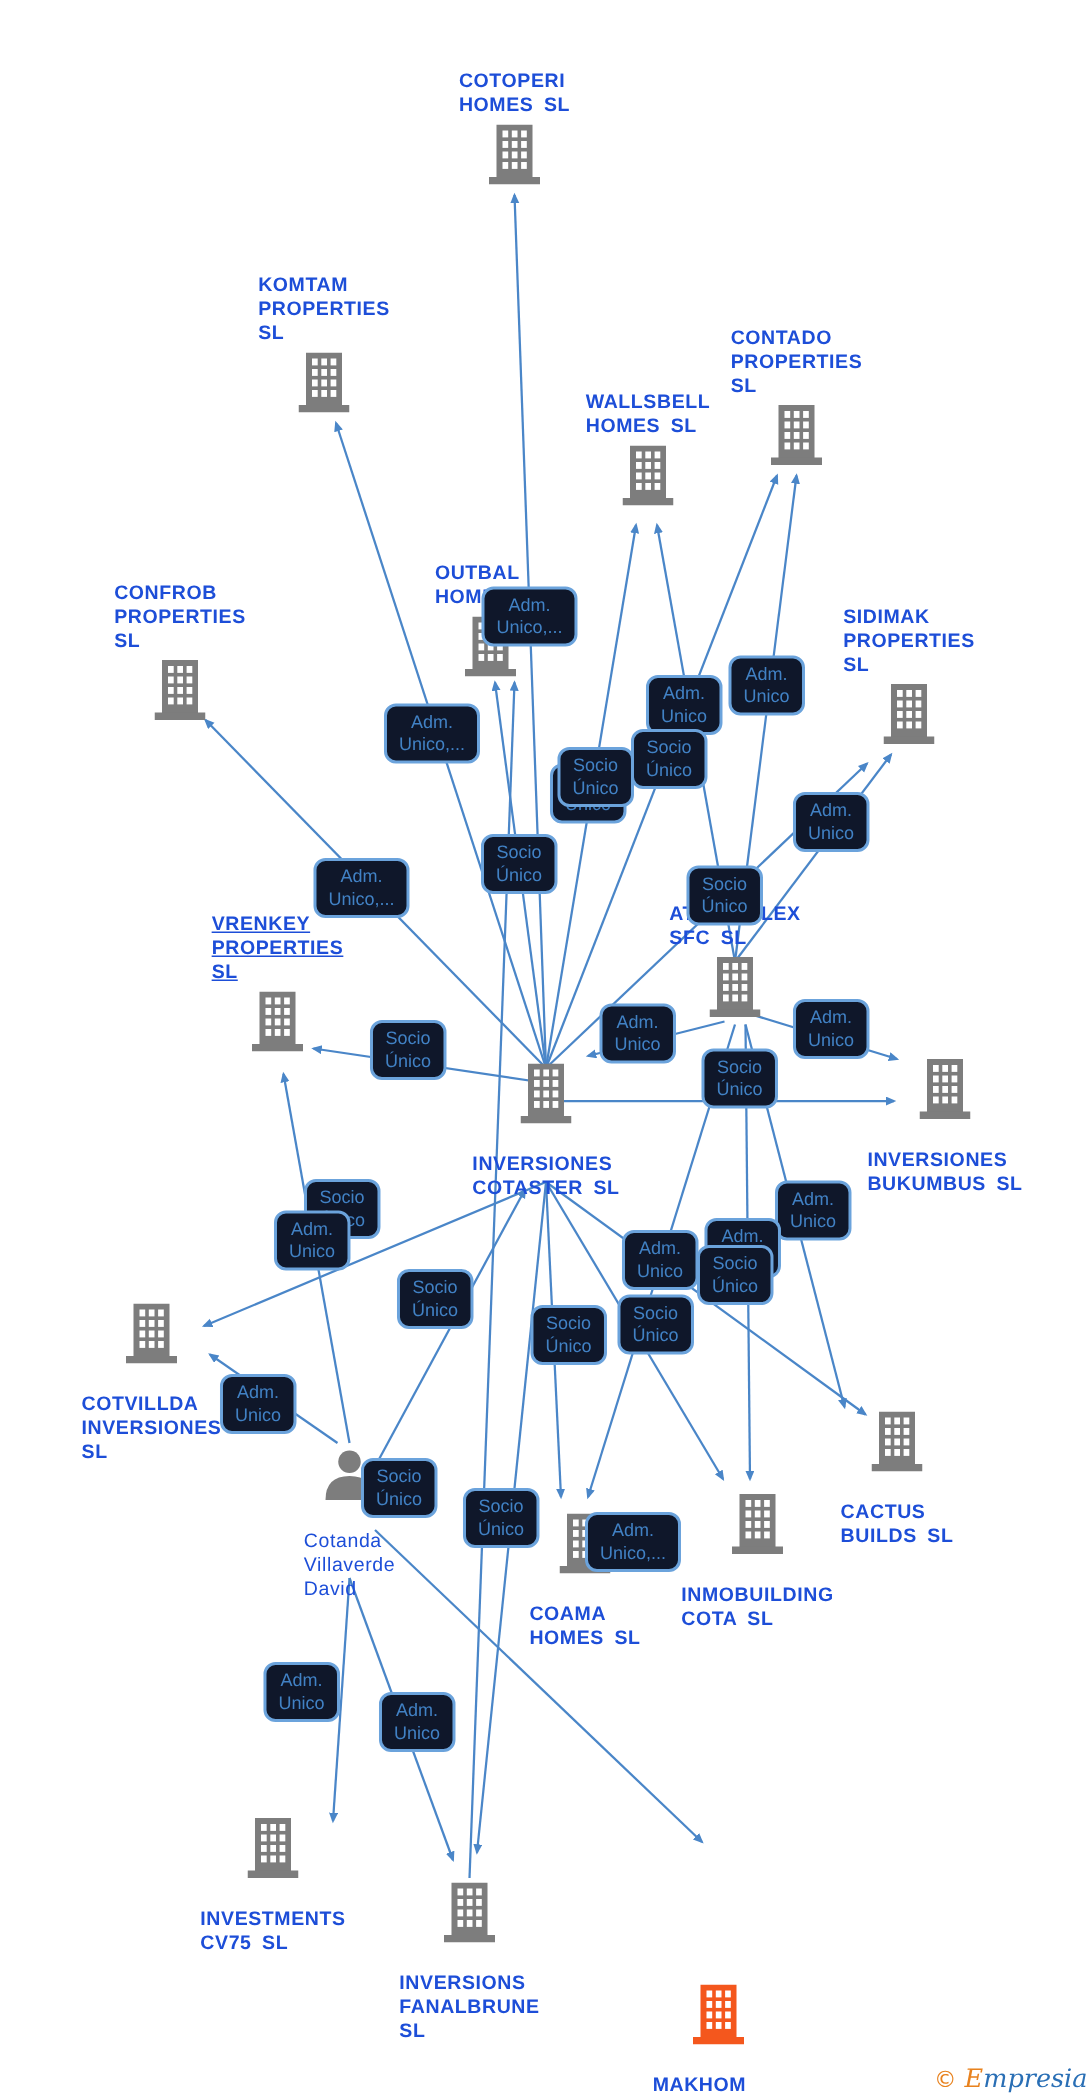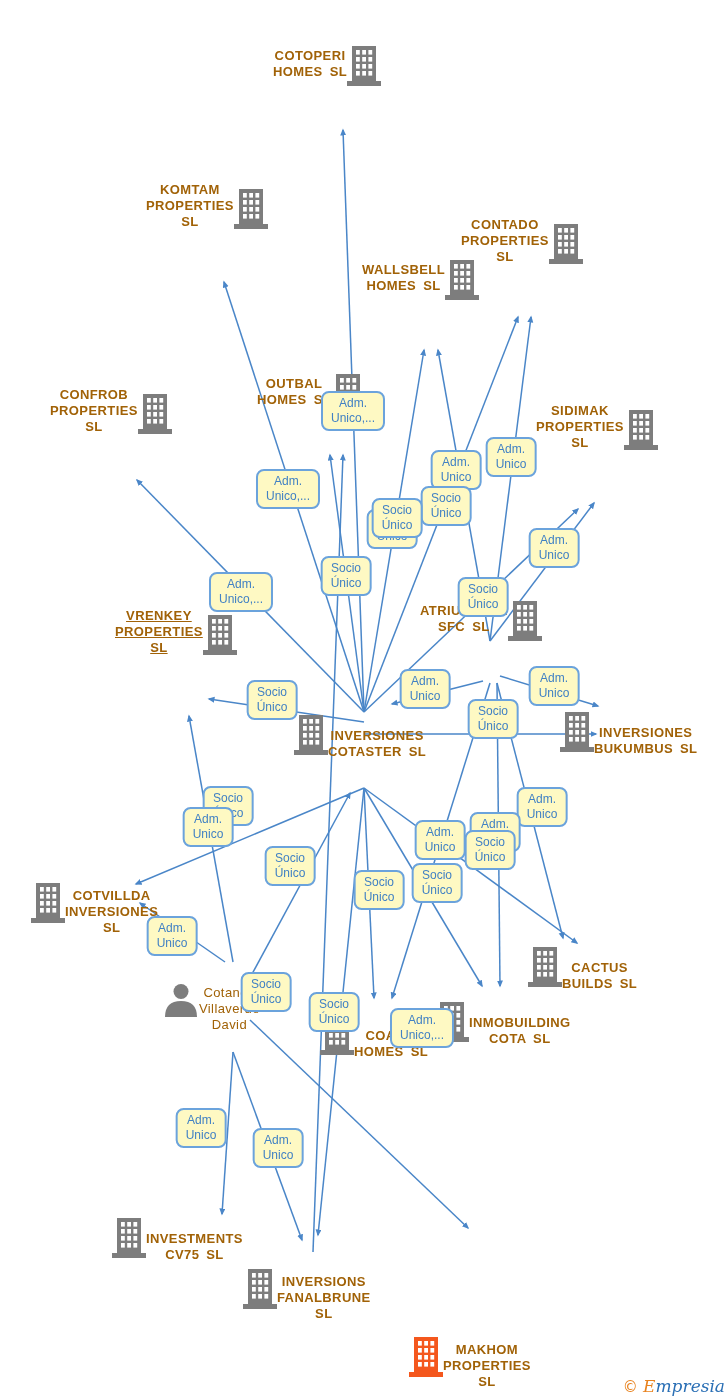--- a/index.html
+++ b/index.html
@@ -2,31 +2,31 @@
 <html><head>
 <meta charset="utf-8">
 <style>
   html,body{margin:0;padding:0;background:#fff;}
   #stage{
     position:relative;width:728px;height:1400px;background:#ffffff;overflow:hidden;
     font-family:"Liberation Sans", sans-serif;
   }
   #edges{position:absolute;left:0;top:0;width:728px;height:1400px;pointer-events:none;}
   .node{
-    position:absolute;width:140px;display:flex;align-items:center;
-    text-align:center;color:#a16207;font-size:13px;line-height:16px;font-weight:700;
+    position:absolute;width:140px;display:flex;flex-direction:column;align-items:center;
+    color:#1d4ed8;font-size:13px;line-height:16px;font-weight:700;
     letter-spacing:.4px;word-spacing:3px;cursor:pointer;
   }
   .node.person{font-weight:400;}
   .nlabel{margin:0 0 5px 0;}
   .node .nicon{display:block;height:40px;}
   .node.person .nicon{height:34px;}
   .nicon + .nlabel{margin:19px 0 0 0;}
   .elabel{
-    position:absolute;transform:translate(-50%,-50%);background:#fef9c3;
+    position:absolute;transform:translate(-50%,-50%);background:#0f172a;
     border:2px solid #6ba3dc;border-radius:8px;color:#4181c4;
     font-size:12px;line-height:15px;padding:3px 8px;text-align:center;
     white-space:nowrap;cursor:pointer;
   }
   .watermark{
     position:absolute;right:3px;bottom:4px;
     font-family:"DejaVu Serif", serif;font-style:italic;
     font-size:17px;color:#2a6fb5;cursor:pointer;
   }
   .watermark .c{

